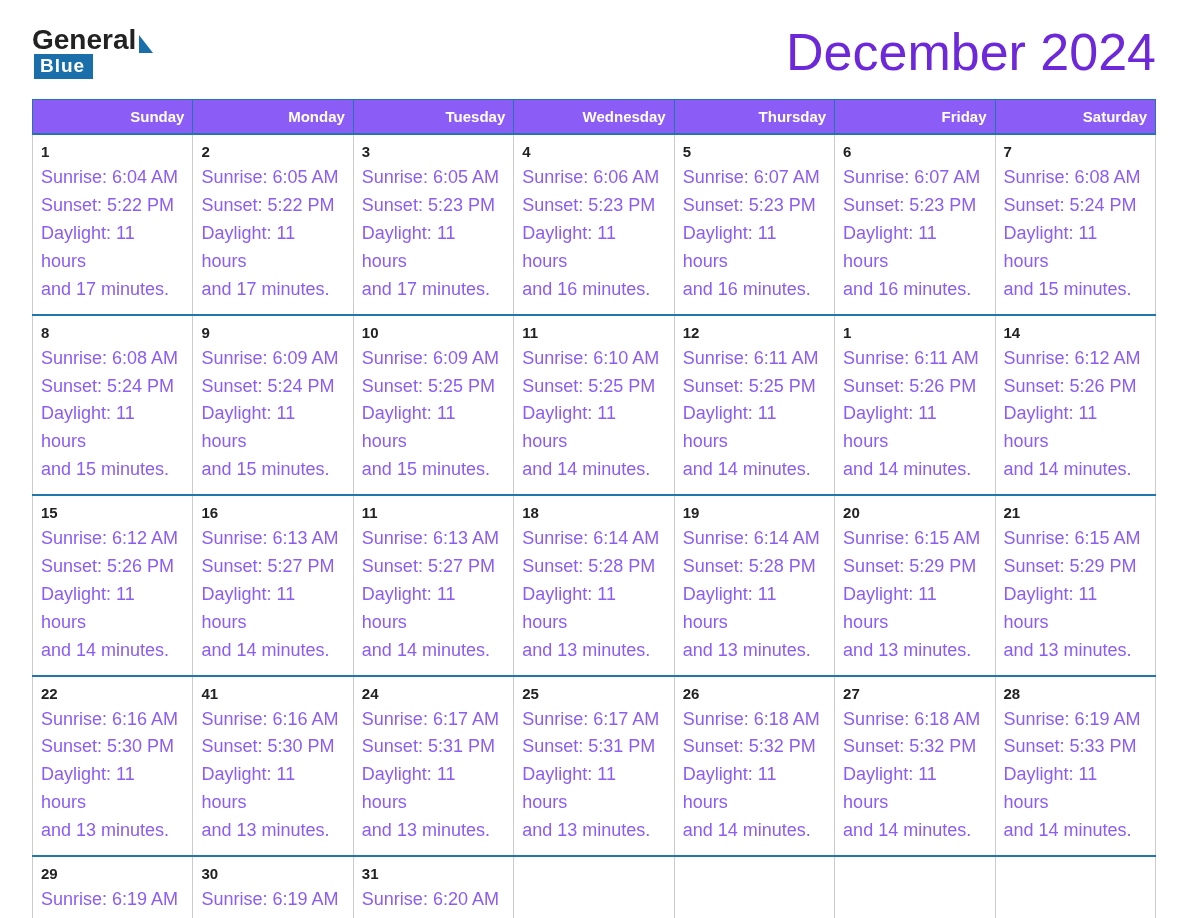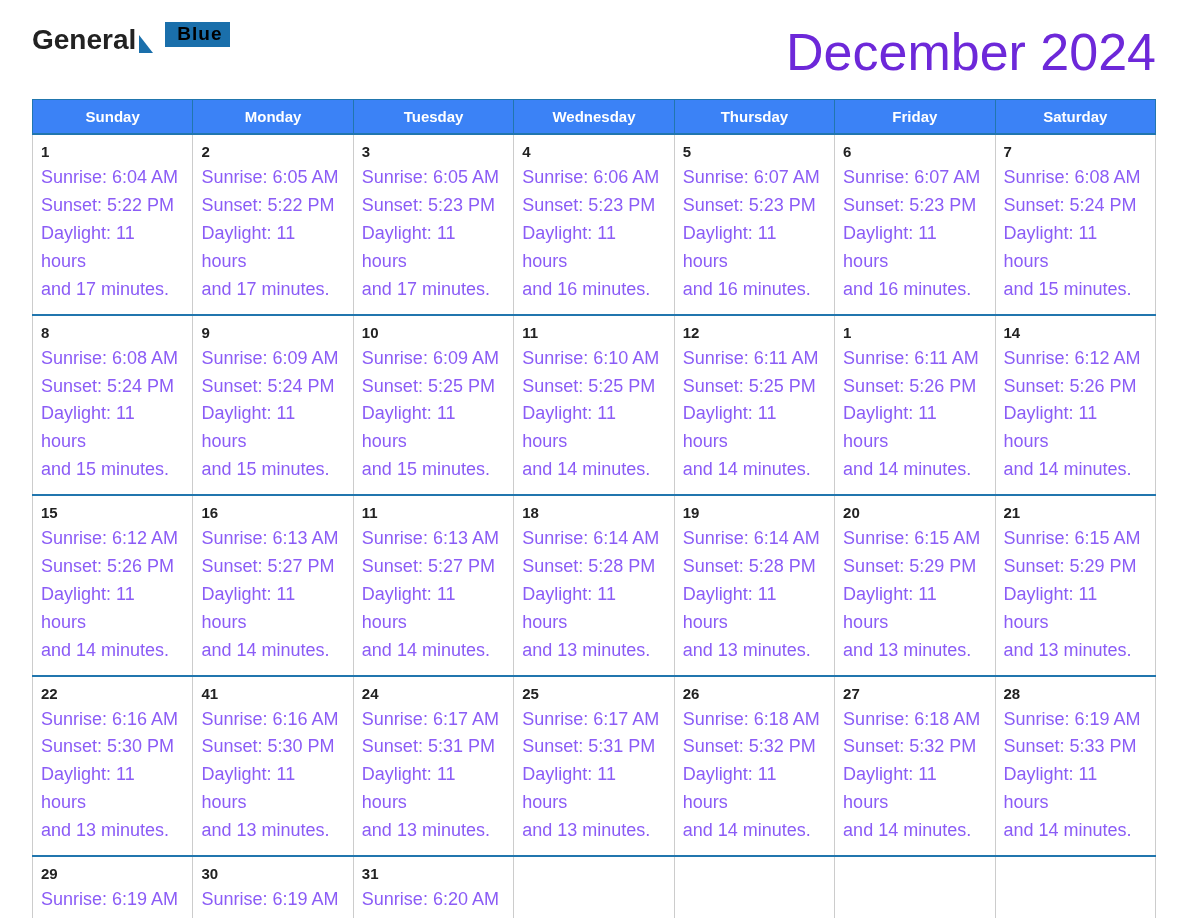--- a/index.html
+++ b/index.html
@@ -29,26 +29,26 @@
       font-size: 22px;
       color: #444;
       margin-top: 4px;
     }
     table {
       width: 100%;
       border-collapse: collapse;
       table-layout: fixed;
     }
     thead tr th {
-      background: #3b82f6;
+      background: #8b5cf6;
       color: #fff;
       font-size: 15px;
       font-weight: bold;
       padding: 8px 8px;
-      text-align: center;
+      text-align: right;
       border: 1px solid #2176ae;
     }
     tbody tr td {
       vertical-align: top;
       padding: 8px 8px 10px 8px;
       font-size: 13px;
       color: #222;
       border: 1px solid #ccc;
       border-top: 2px solid #2176ae;
       min-height: 90px;
@@ -63,21 +63,21 @@
       font-size: 18px;
       line-height: 1.55;
       color: #8b5cf6;
     }
     tbody tr td:empty {
       background: #fff;
       border-top: 2px solid #2176ae;
     }
     .logo-wrapper {
       display: flex;
-      flex-direction: row;
+      flex-direction: column;
       align-items: center;
     }
     .logo-top-row {
       display: flex;
       align-items: center;
     }
     .logo-general {
       font-size: 28px;
       font-weight: bold;
       color: #222;
@@ -88,28 +88,28 @@
       height: 0;
       border-left: 14px solid #1a6fab;
       border-top: 18px solid transparent;
       margin-left: 3px;
       vertical-align: bottom;
       position: relative;
       top: 4px;
     }
     .logo-bottom-row {
       background: #1a6fab;
-      color: #000000;
+      color: #ffffff;
       font-size: 19px;
       font-weight: bold;
-      padding: 1px 8px 2px 12px;
+      padding: 1px 8px 2px 6px;
       margin-top: -2px;
       letter-spacing: 1px;
       align-self: flex-start;
-      margin-left: 12px;
+      margin-left: 2px;
     }
   </style>
 </head>
 <body>
 
 <div class="header">
   <div class="logo-wrapper">
     <div class="logo-top-row">
       <span class="logo-general">General</span>
       <span class="logo-arrow"></span>

